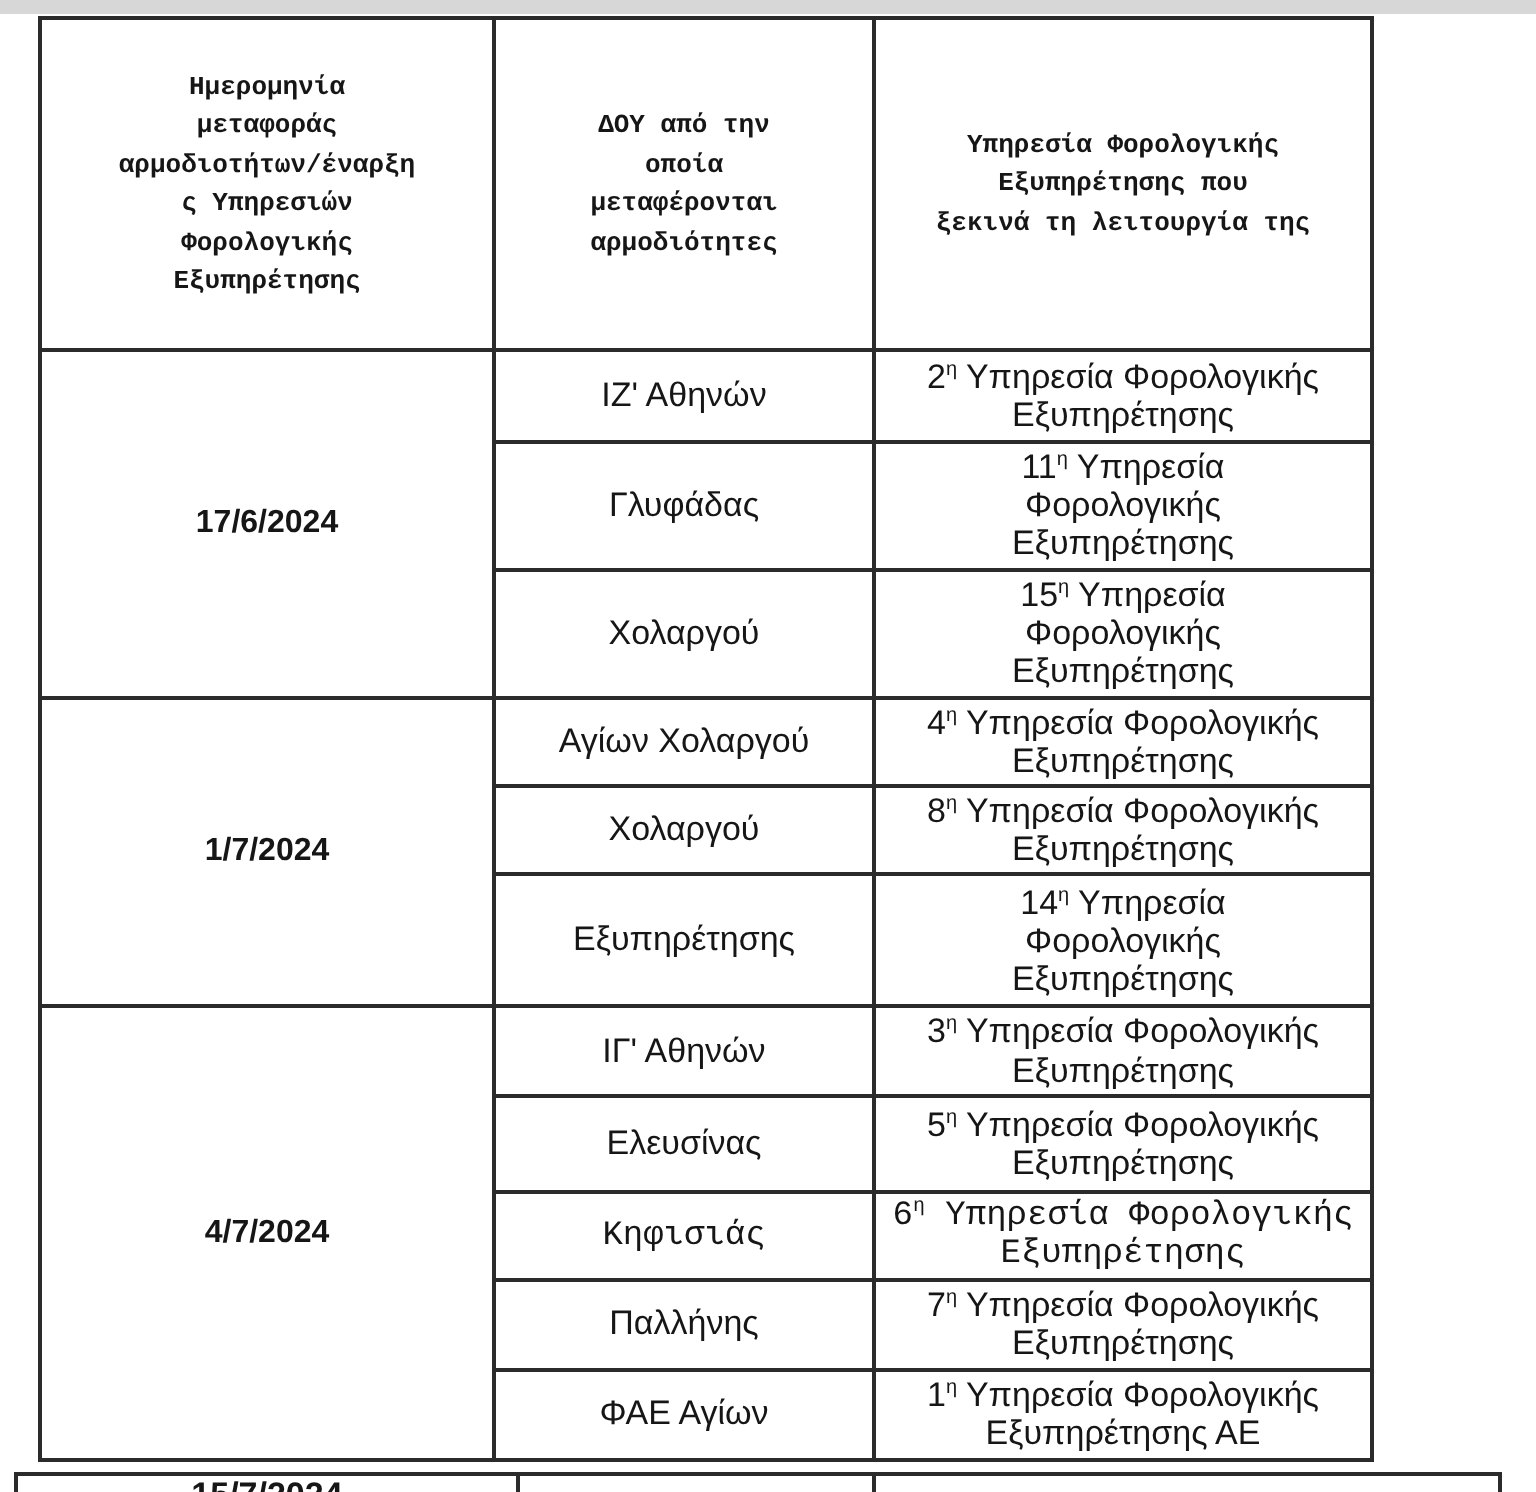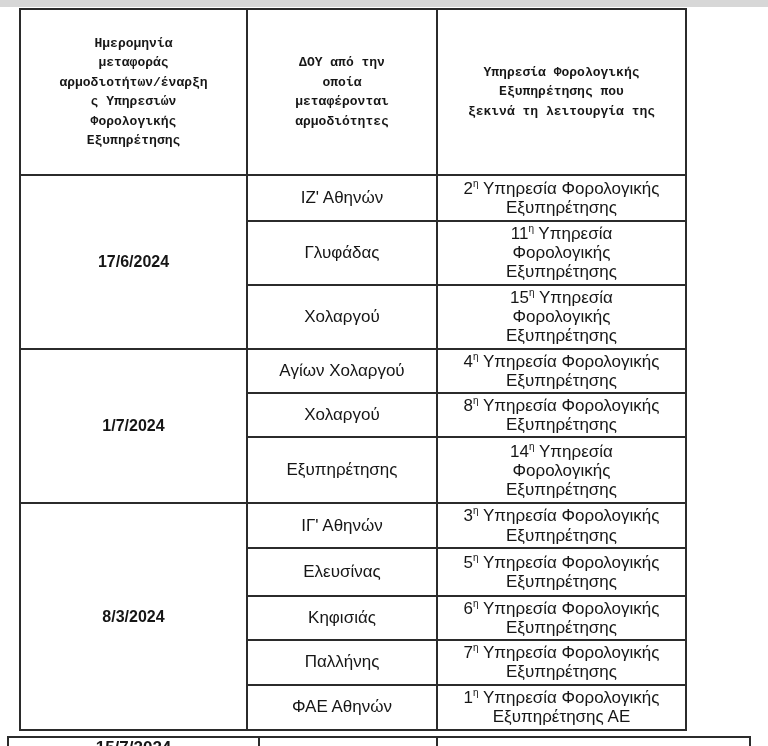--- a/index.html
+++ b/index.html
@@ -146,38 +146,38 @@
         </tr>
         <tr style="height: 34px;">
           <td class="dou">Χολαργού</td>
           <td class="svc">8<sup>η</sup> Υπηρεσία Φορολογικής<br>Εξυπηρέτησης</td>
         </tr>
         <tr style="height: 66px;">
           <td class="dou">Εξυπηρέτησης</td>
           <td class="svc">14<sup>η</sup> Υπηρεσία<br>Φορολογικής<br>Εξυπηρέτησης</td>
         </tr>
         <tr style="height: 41px;">
-          <td class="date" rowspan="5">8/3/2024</td>
+          <td class="date" rowspan="5">4/7/2024</td>
           <td class="dou">ΙΓ' Αθηνών</td>
           <td class="svc">3<sup>η</sup> Υπηρεσία Φορολογικής<br>Εξυπηρέτησης</td>
         </tr>
         <tr style="height: 48px;">
           <td class="dou">Ελευσίνας</td>
           <td class="svc">5<sup>η</sup> Υπηρεσία Φορολογικής<br>Εξυπηρέτησης</td>
         </tr>
-        <tr style="height: 30px;">
+        <tr style="height: 30px; font-family: Liberation Mono, monospace;">
           <td class="dou">Κηφισιάς</td>
           <td class="svc">6<sup>η</sup> Υπηρεσία Φορολογικής<br>Εξυπηρέτησης</td>
         </tr>
         <tr style="height: 32px;">
           <td class="dou">Παλλήνης</td>
           <td class="svc">7<sup>η</sup> Υπηρεσία Φορολογικής<br>Εξυπηρέτησης</td>
         </tr>
         <tr style="height: 45px;">
-          <td class="dou">ΦΑΕ Αθηνών</td>
+          <td class="dou">ΦΑΕ Αγίων</td>
           <td class="svc">1<sup>η</sup> Υπηρεσία Φορολογικής<br>Εξυπηρέτησης ΑΕ</td>
         </tr>
       </tbody>
   </table>
 
   <div class="partial-table">
     <div class="pcell pdate">15/7/2024</div>
     <div class="pcell pdou"></div>
     <div class="pcell psvc"></div>
   </div>

